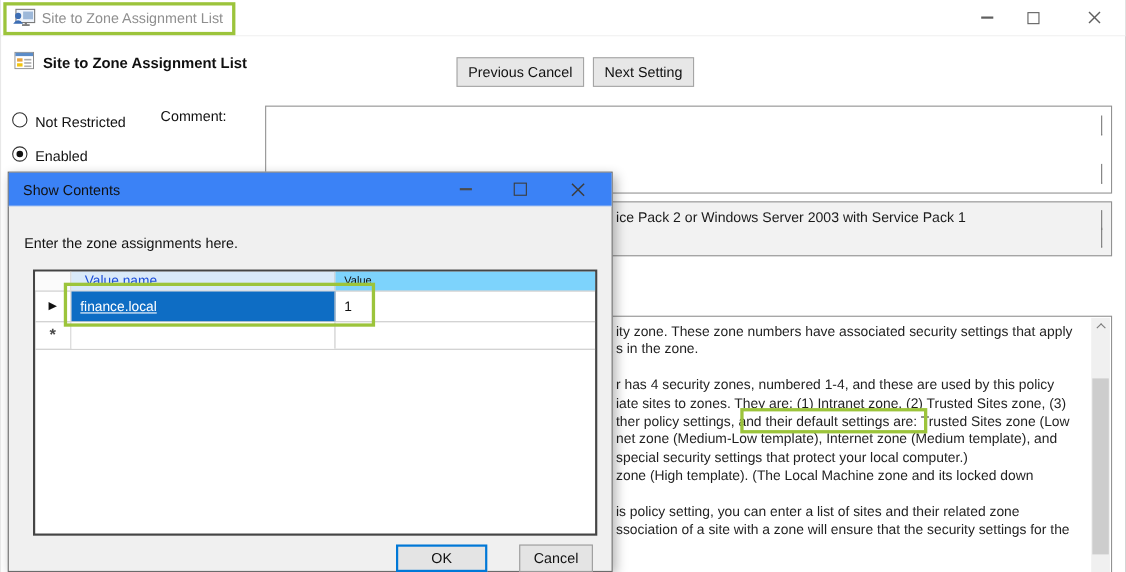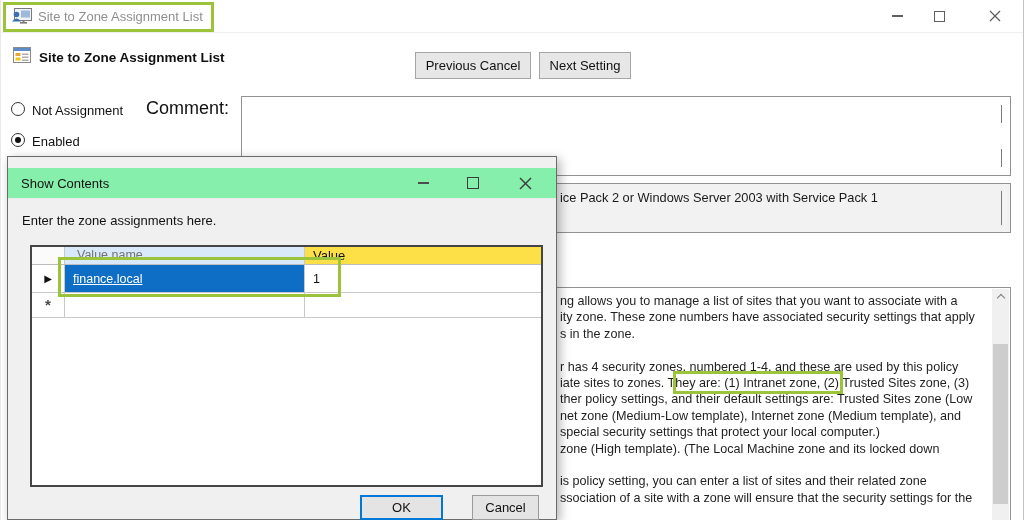--- a/index.html
+++ b/index.html
@@ -26,21 +26,21 @@
          display:flex; align-items:center; justify-content:center; font-family:inherit; }
   .btn-prev { left:414px; top:52px; width:116px; height:27px; }
   .btn-next { left:538px; top:52px; width:92px; height:27px; }
 
   
   .radio { position:absolute; width:14px; height:14px; border:1px solid #333; border-radius:50%; background:#fff; }
   .radio.sel::after { content:''; position:absolute; left:3px; top:3px; right:3px; bottom:3px;
                       background:#111; border-radius:50%; }
   .radio-label { position:absolute; font-size:13px; color:#111; white-space:nowrap; }
 
-  .comment-label { position:absolute; left:145px; top:98px; font-size:18px; color:#111; }
+  .comment-label { position:absolute; left:145px; top:98px; font-size:13px; color:#111; }
 
   
   .comment-box { position:absolute; left:240px; top:96px; width:770px; height:80px; background:#fff;
                  border:1px solid #929292; }
   .supported-box { position:absolute; left:240px; top:183px; width:770px; height:50px; background:#f2f2f2;
                    border:1px solid #929292; }
   .supported-text { position:absolute; left:318px; top:6px; font-size:12.8px; color:#1a1a1a; white-space:nowrap;text-align:center; }
   .help-box { position:absolute; left:240px; top:287px; width:770px; height:245px; background:#fff;
               border:1px solid #929292; }
   .help-text { position:absolute; left:318px; top:5px; right:20px; overflow:hidden; }
@@ -51,36 +51,36 @@
   .chev-down { transform:rotate(45deg); }
   .corner-chev { position:absolute; right:8px; }
 
   .scrollbar { position:absolute; right:1px; top:1px; bottom:0; width:17px; background:#f0f0f0; }
   .sb-arrow { position:absolute; left:0; right:0; height:17px; display:flex; align-items:center; justify-content:center; }
   .sb-thumb { position:absolute; left:1px; right:1px; top:55px; height:160px; background:#cdcdcd; }
 
   
   .dialog { position:absolute; left:6px; top:156px; width:550px; height:364px; background:#f0f0f0;
             border:1px solid #6b6b6b; box-shadow:3px 3px 10px rgba(0,0,0,0.30); }
-  .dialog-titlebar { position:absolute; left:0; top:11px; right:0; height:31px; background:#86efac;
+  .dialog-titlebar { position:absolute; left:0; top:0; right:0; height:31px; background:#3b82f6;
                      border-bottom:1px solid #ebebeb; }
   .dialog-title { position:absolute; left:13px; top:0; height:31px; line-height:31px; font-size:13px; color:#111; }
   .dctl { position:absolute; top:0; width:38px; height:30px; display:flex; align-items:center; justify-content:center; }
   .dctl-min span { display:block; width:11px; height:1.4px; background:#4c4c4c; }
   .dctl-max span { display:block; width:12px; height:12px; border:1.4px solid #3c3c3c; }
   .instruction { position:absolute; left:14px; top:56px; font-size:13px; color:#111; }
 
   
   .grid { position:absolute; left:22px; top:88px; width:513px; height:242px; background:#fff;
           border:2px solid #454545; }
   .grid-head { display:flex; height:18px; border-bottom:1px solid #bdbdbd; }
   .gh-sel { width:33px; background:#fbfbfb; border-right:1px solid #c9c9c9; }
   .gh-name { width:240px; background:#d9e9f9; border-right:1px solid #c9c9c9;
-             font-size:12.5px; line-height:17px; padding-left:12px; color:#737373; }
-  .gh-value { flex:1; background:#fde047; font-size:13px; line-height:17px; padding-left:8px; color:#111; }
+             font-size:12.5px; line-height:17px; padding-left:12px; color:#1d4ed8; }
+  .gh-value { flex:1; background:#7dd3fc; font-size:10px; line-height:17px; padding-left:8px; color:#111; }
   .grid-row { display:flex; border-bottom:1px solid #c9c9c9; }
   .row-current { height:28px; }
   .row-new { height:25px; }
   .cell-sel { width:33px; border-right:1px solid #c9c9c9; display:flex; align-items:center; justify-content:center; }
   .cell-name { width:240px; border-right:1px solid #c9c9c9; font-size:12.5px; color:#111;
                display:flex; align-items:center; padding-left:8px; }
   .row-current .cell-name { background:#0e6dc4; color:#fff;text-decoration:underline; }
   .cell-value { flex:1; font-size:12.5px; color:#111; display:flex; align-items:center; padding-left:8px; }
   .sel-arrow { font-size:10px; color:#111; }
   .sel-star { font-size:15px; font-weight:bold; color:#4a4a4a; line-height:10px; }
@@ -139,41 +139,40 @@
       <rect x="9" y="6.5" width="6.5" height="1.5" fill="#aeaeae"></rect>
       <rect x="9" y="9.5" width="6.5" height="1.5" fill="#aeaeae"></rect>
       <rect x="9" y="12.5" width="6.5" height="1.5" fill="#aeaeae"></rect>
     </svg>
   </span>
   <span class="policy-name">Site to Zone Assignment List</span>
   <button class="btn btn-prev">Previous Cancel</button>
   <button class="btn btn-next">Next Setting</button>
 
   <span class="radio" style="left:10px; top:102px;"></span>
-  <span class="radio-label" style="left:31px; top:103px;">Not Assignment</span>
+  <span class="radio-label" style="left:31px; top:103px;">Not Restricted</span>
   <span class="radio sel" style="left:10px; top:133px;"></span>
   <span class="radio-label" style="left:31px; top:134px;">Enabled</span>
 
   <span class="comment-label">Comment:</span>
 
   <div class="comment-box">
     <span></span>
     <span class="corner-chev" style="top:8px;"><span class="chev chev-up"></span></span>
     <span class="corner-chev" style="bottom:8px;"><span class="chev chev-down"></span></span>
   </div>
 
   <div class="supported-box">
     <span class="supported-text">ice Pack 2 or Windows Server 2003 with Service Pack 1</span>
     <span class="corner-chev" style="top:7px;"><span class="chev chev-up"></span></span>
     <span class="corner-chev" style="bottom:7px;"><span class="chev chev-down"></span></span>
   </div>
 
   <div class="help-box">
     <div class="help-text">
-      <div class="help-line">ng allows you to manage a list of sites that you want to associate with a</div>
       <div class="help-line">ity zone. These zone numbers have associated security settings that apply</div>
       <div class="help-line">s in the zone.</div>
       <div class="help-line"></div>
       <div class="help-line">r has 4 security zones, numbered 1-4, and these are used by this policy</div>
       <div class="help-line">iate sites to zones. They are: (1) Intranet zone, (2) Trusted Sites zone, (3)</div>
       <div class="help-line">ther policy settings, and their default settings are: Trusted Sites zone (Low</div>
       <div class="help-line">net zone (Medium-Low template), Internet zone (Medium template), and</div>
       <div class="help-line">special security settings that protect your local computer.)</div>
       <div class="help-line">zone (High template). (The Local Machine zone and its locked down</div>
       <div class="help-line"></div>

